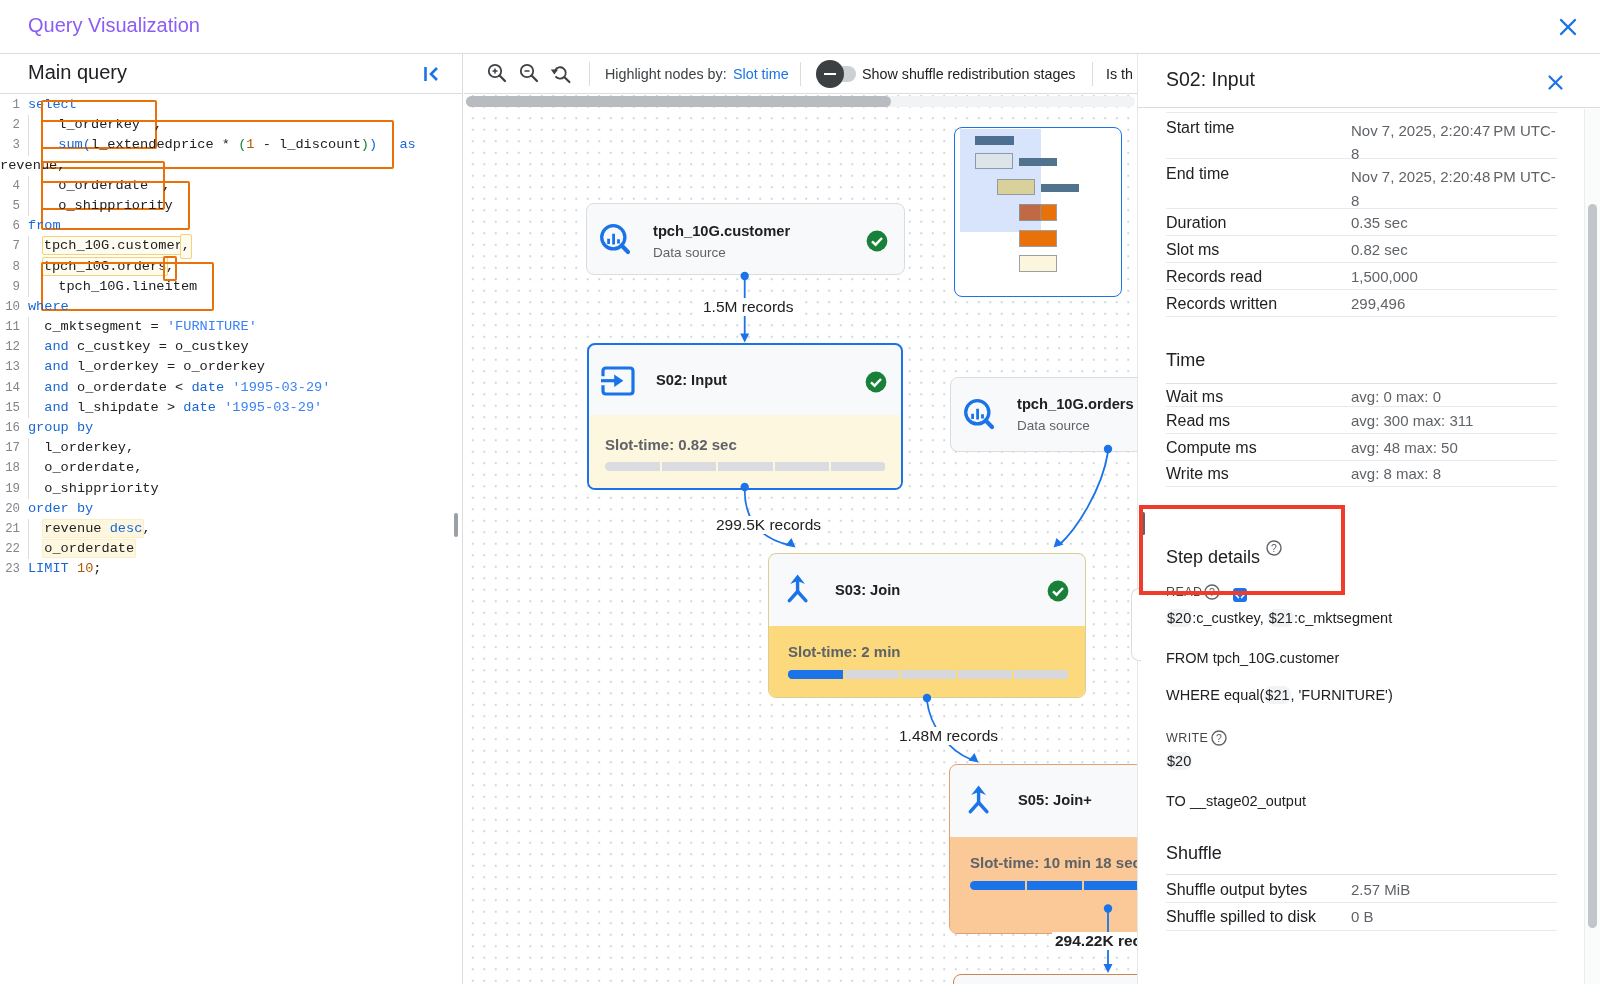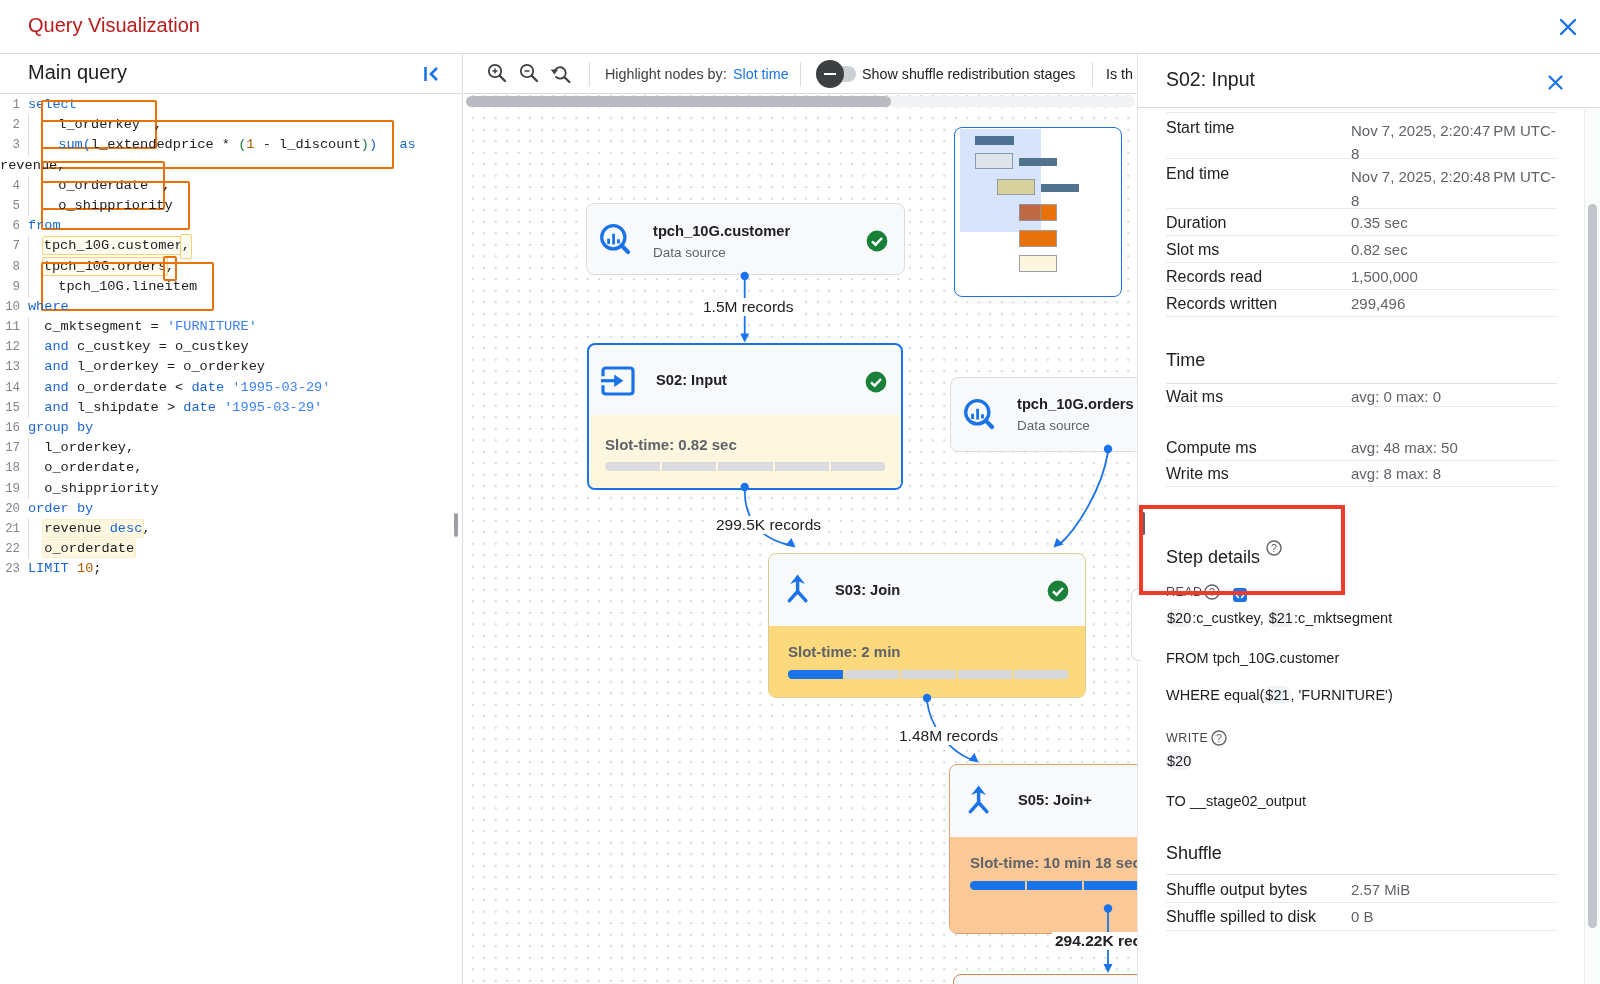--- a/index.html
+++ b/index.html
@@ -3,21 +3,21 @@
 <meta charset="utf-8">
 <style>
 * { margin:0; padding:0; box-sizing:border-box; }
 html,body { width:1600px; height:984px; overflow:hidden; background:#fff;
   font-family:"Liberation Sans", sans-serif; color:#202124; }
 .abs { position:absolute; }
 
 
 #tophdr { position:absolute; left:0; top:0; width:1600px; height:54px; background:#fff;
   border-bottom:1px solid #dadce0; }
-#tophdr .title { position:absolute; left:28px; top:14px; font-size:20px; color:#b91c1c; }
+#tophdr .title { position:absolute; left:28px; top:14px; font-size:20px; color:#8b5cf6; }
 
 
 #leftpanel { position:absolute; left:0; top:54px; width:463px; height:930px; background:#fff;
   border-right:1px solid #dadce0; }
 #lp-hdr { position:absolute; left:0; top:0; width:462px; height:40px; border-bottom:1px solid #dadce0; }
 #lp-hdr .title { position:absolute; left:28px; top:7px; font-size:20px; color:#202124; }
 
 
 #code { position:absolute; left:0; top:41px; width:462px;
   font-family:"Liberation Mono", monospace; font-size:13.635px; line-height:20.2px; }
@@ -315,20 +315,24 @@
     <span class="lbl" style="top:5px;">Records written</span>
       <span class="val" style="top:5px;">299,496</span>
   </div>
 
   <span class="sechdr" style="top:296px;">Time</span>
 
   <div class="row" style="top:328.6px; height:24.5px; border-top:1px solid #e0e0e0;">
     <span class="lbl" style="top:4px;">Wait ms</span>
       <span class="val" style="top:4px;">avg: 0 max: 0</span>
   </div>
+  <div class="row" style="top:353.1px; height:27.2px;">
+    <span class="lbl" style="top:5px;">Read ms</span>
+      <span class="val" style="top:5px;">avg: 300 max: 311</span>
+  </div>
   <div class="row" style="top:380.3px; height:26.4px;">
     <span class="lbl" style="top:5px;">Compute ms</span>
       <span class="val" style="top:5px;">avg: 48 max: 50</span>
   </div>
   <div class="row" style="top:406.7px; height:26.3px;">
     <span class="lbl" style="top:4px;">Write ms</span>
       <span class="val" style="top:4px;">avg: 8 max: 8</span>
   </div>
 
   <span class="sechdr" style="top:493px;">Step details</span>

